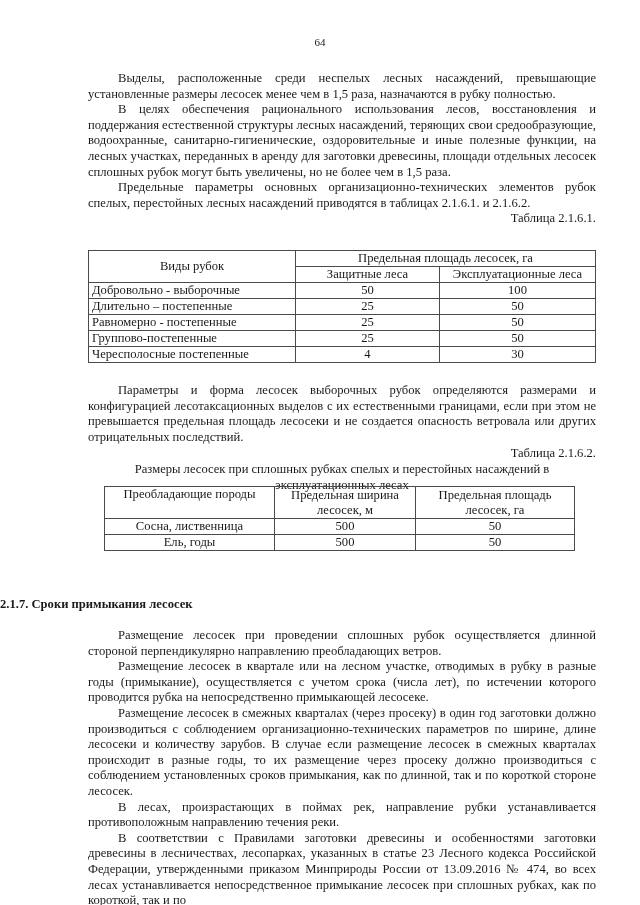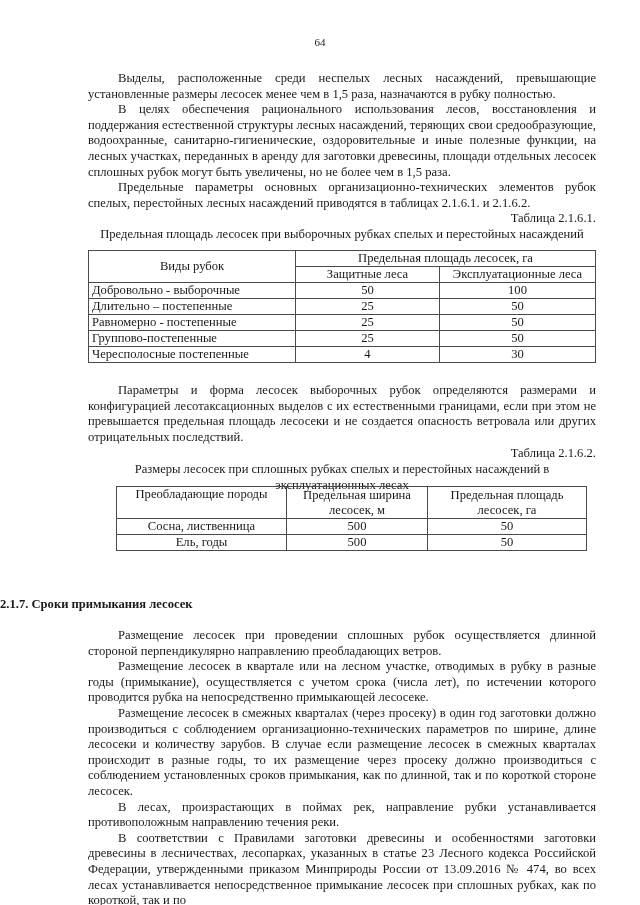--- a/index.html
+++ b/index.html
@@ -19,21 +19,20 @@
 </head>
 <body>
 
 <div class="page-num">64</div>
 
 <div class="block" style="top:71px;">
   <p class="p">Выделы, расположенные среди неспелых лесных насаждений, превышающие установленные размеры лесосек менее чем в 1,5 раза, назначаются в рубку полностью.</p>
   <p class="p">В целях обеспечения рационального использования лесов, восстановления и поддержания естественной структуры лесных насаждений, теряющих свои средообразующие, водоохранные, санитарно-гигиенические, оздоровительные и иные полезные функции, на лесных участках, переданных в аренду для заготовки древесины, площади отдельных лесосек сплошных рубок могут быть увеличены, но не более чем в 1,5 раза.</p>
   <p class="p">Предельные параметры основных организационно-технических элементов рубок спелых, перестойных лесных насаждений приводятся в таблицах 2.1.6.1. и 2.1.6.2.</p>
   <p class="right">Таблица 2.1.6.1.</p>
-  <p class="center">Предельная площадь лесосек при выборочных рубках спелых и перестойных насаждений</p>
 </div>
 
 <table style="top:250px; left:88px; width:508px;">
   <tbody>
       <tr style="height:16px;">
     <th rowspan="2" class="c" style="width:200px;">Виды рубок</th>
     <th colspan="2" class="c">Предельная площадь лесосек,  га</th>
   </tr>
   <tr style="height:16px;">
     <th class="c" style="width:137px;">Защитные леса</th>
@@ -66,21 +65,21 @@
   </tr>
 </tbody>
   </table>
 
 <div class="block" style="top:383px;">
   <p class="p">Параметры и форма лесосек выборочных рубок определяются размерами и конфигурацией лесотаксационных выделов с их естественными границами, если при этом не превышается предельная площадь лесосеки и не создается опасность ветровала или других отрицательных последствий.</p>
   <p class="right" style="margin-top:1px;">Таблица 2.1.6.2.</p>
   <p class="center" style="padding:0 30px;">Размеры лесосек при сплошных рубках спелых и перестойных насаждений в эксплуатационных лесах</p>
 </div>
 
-<table style="top:486px; left:116px; width:471px;">
+<table style="top:486px; left:104px; width:471px;">
   <tbody>
       <tr>
     <th class="c" style="width:163px; vertical-align:top; height:31px;">Преобладающие породы</th>
     <th class="c" style="width:134px;">Предельная ширина лесосек, м</th>
     <th class="c">Предельная площадь лесосек, га</th>
   </tr>
   <tr>
     <td class="c">Сосна, лиственница</td>
     <td class="c">500</td>
     <td class="c">50</td>

